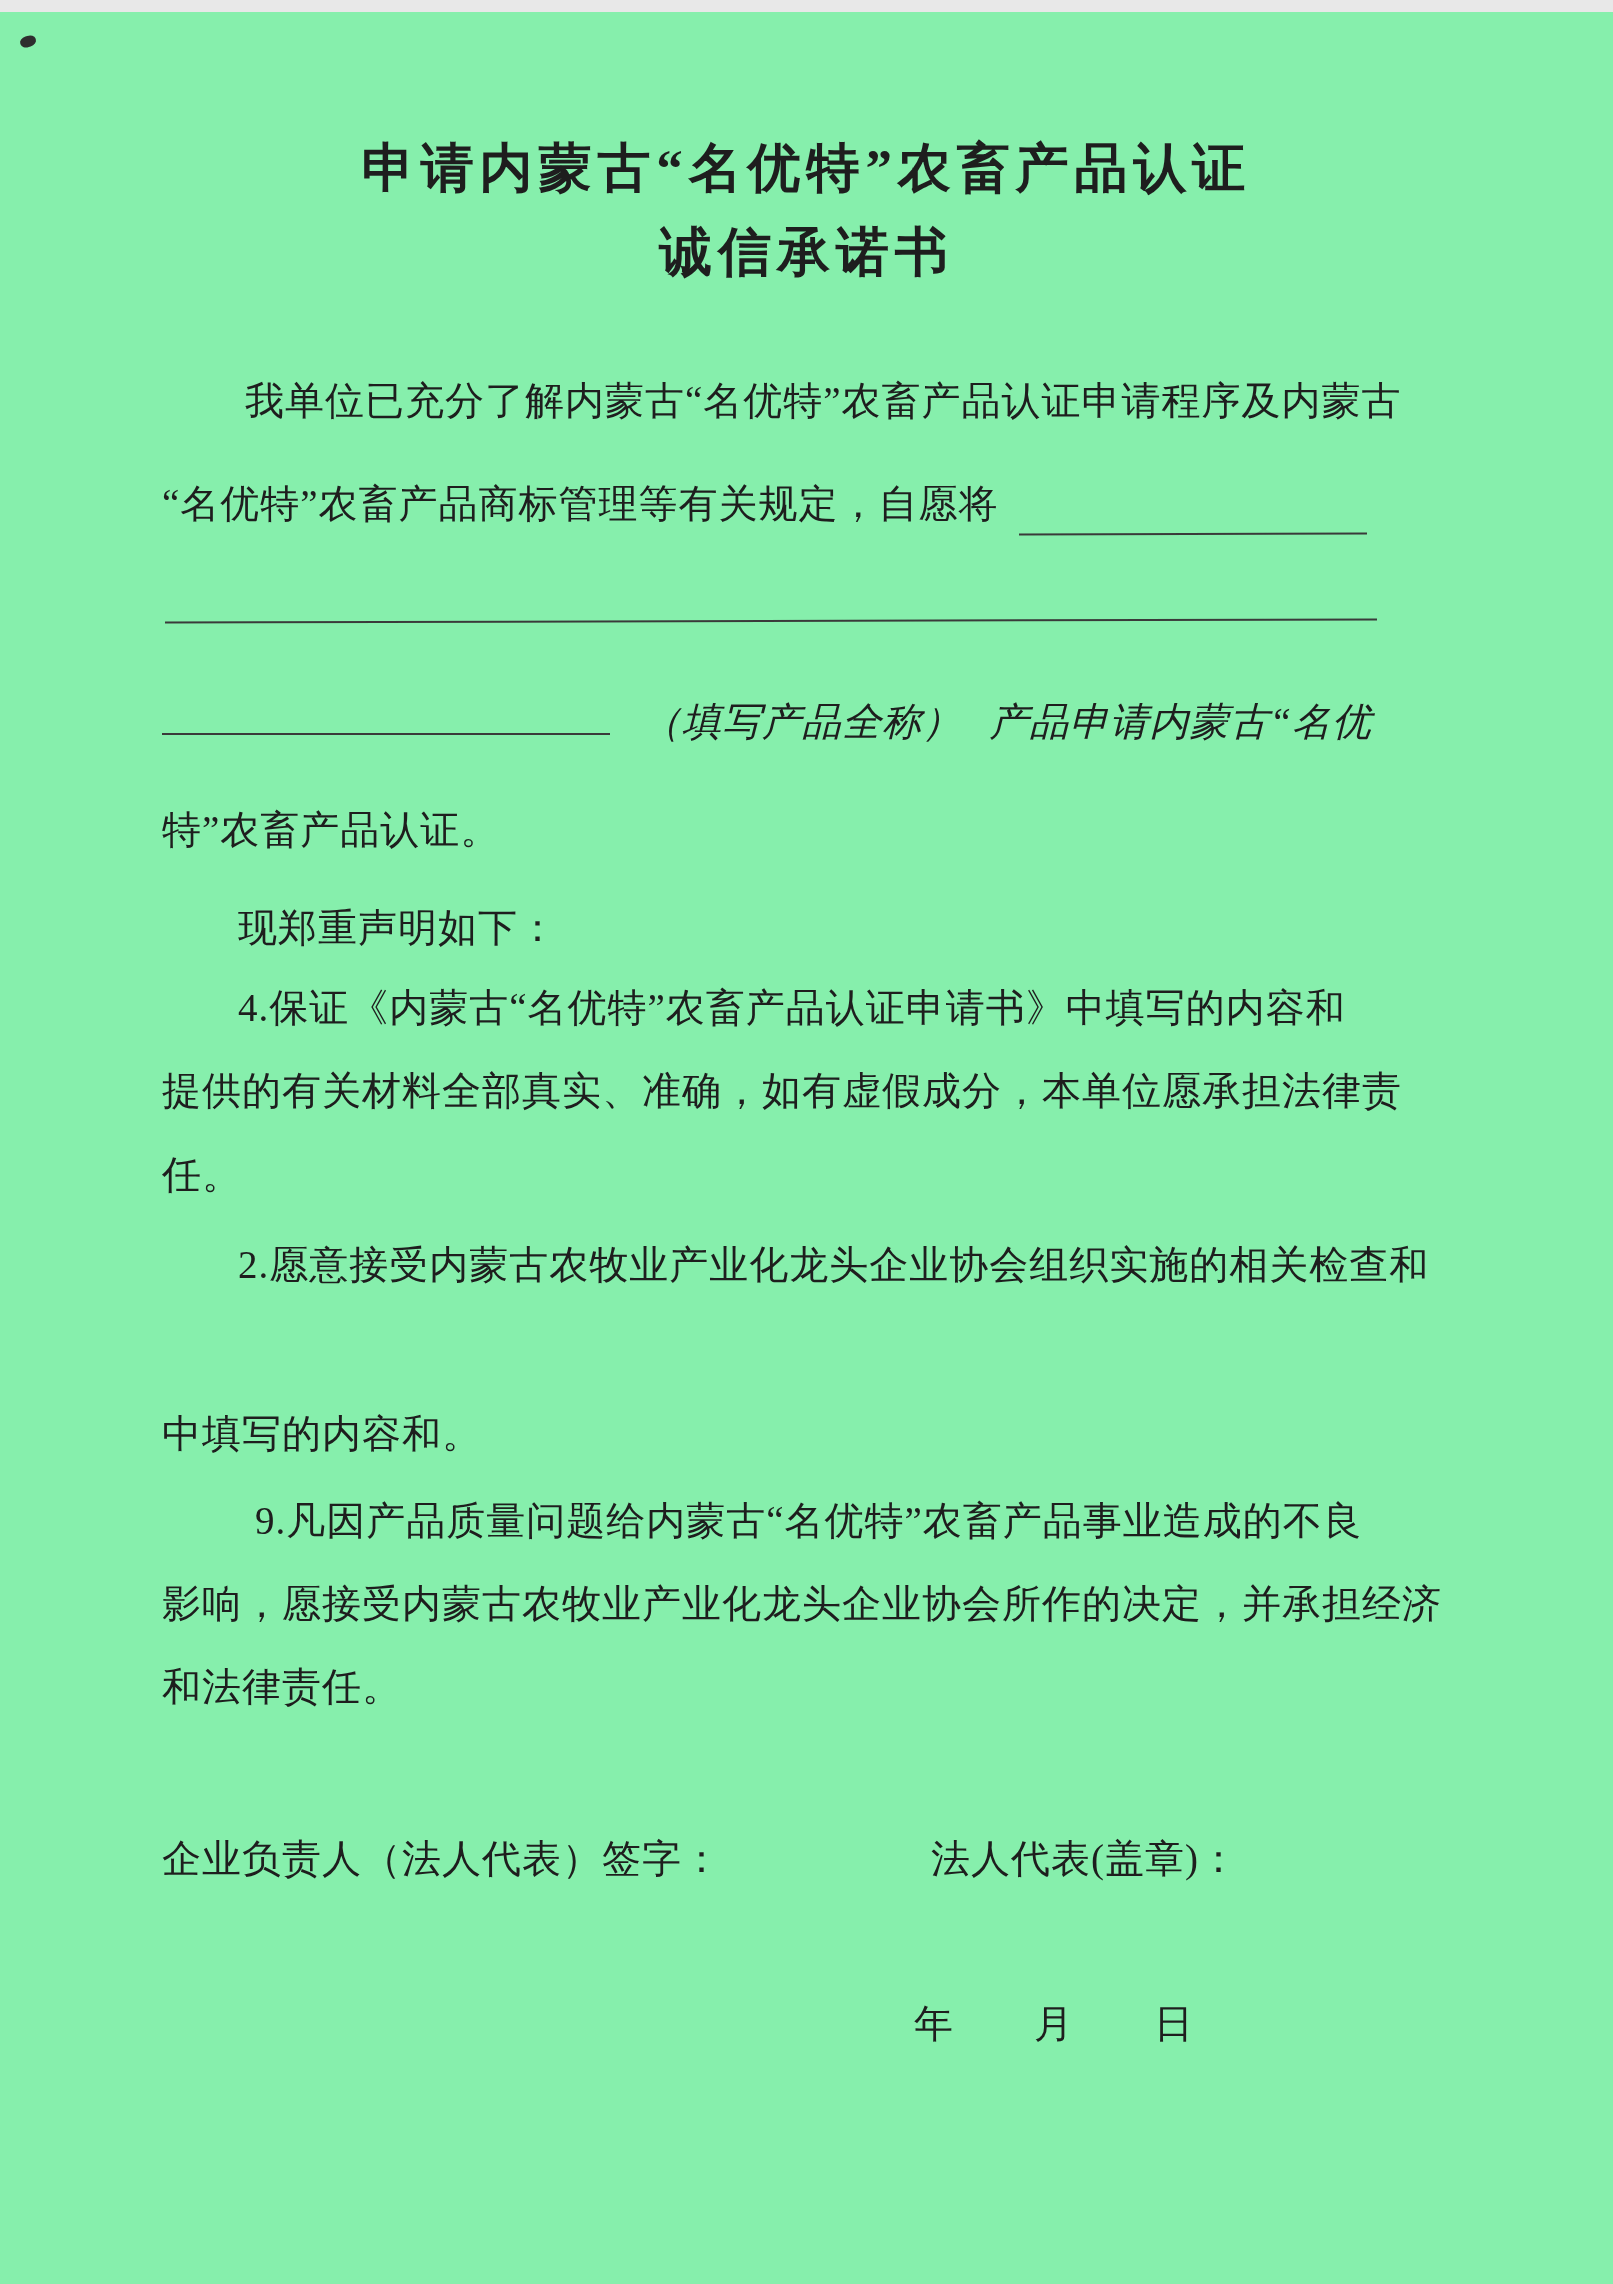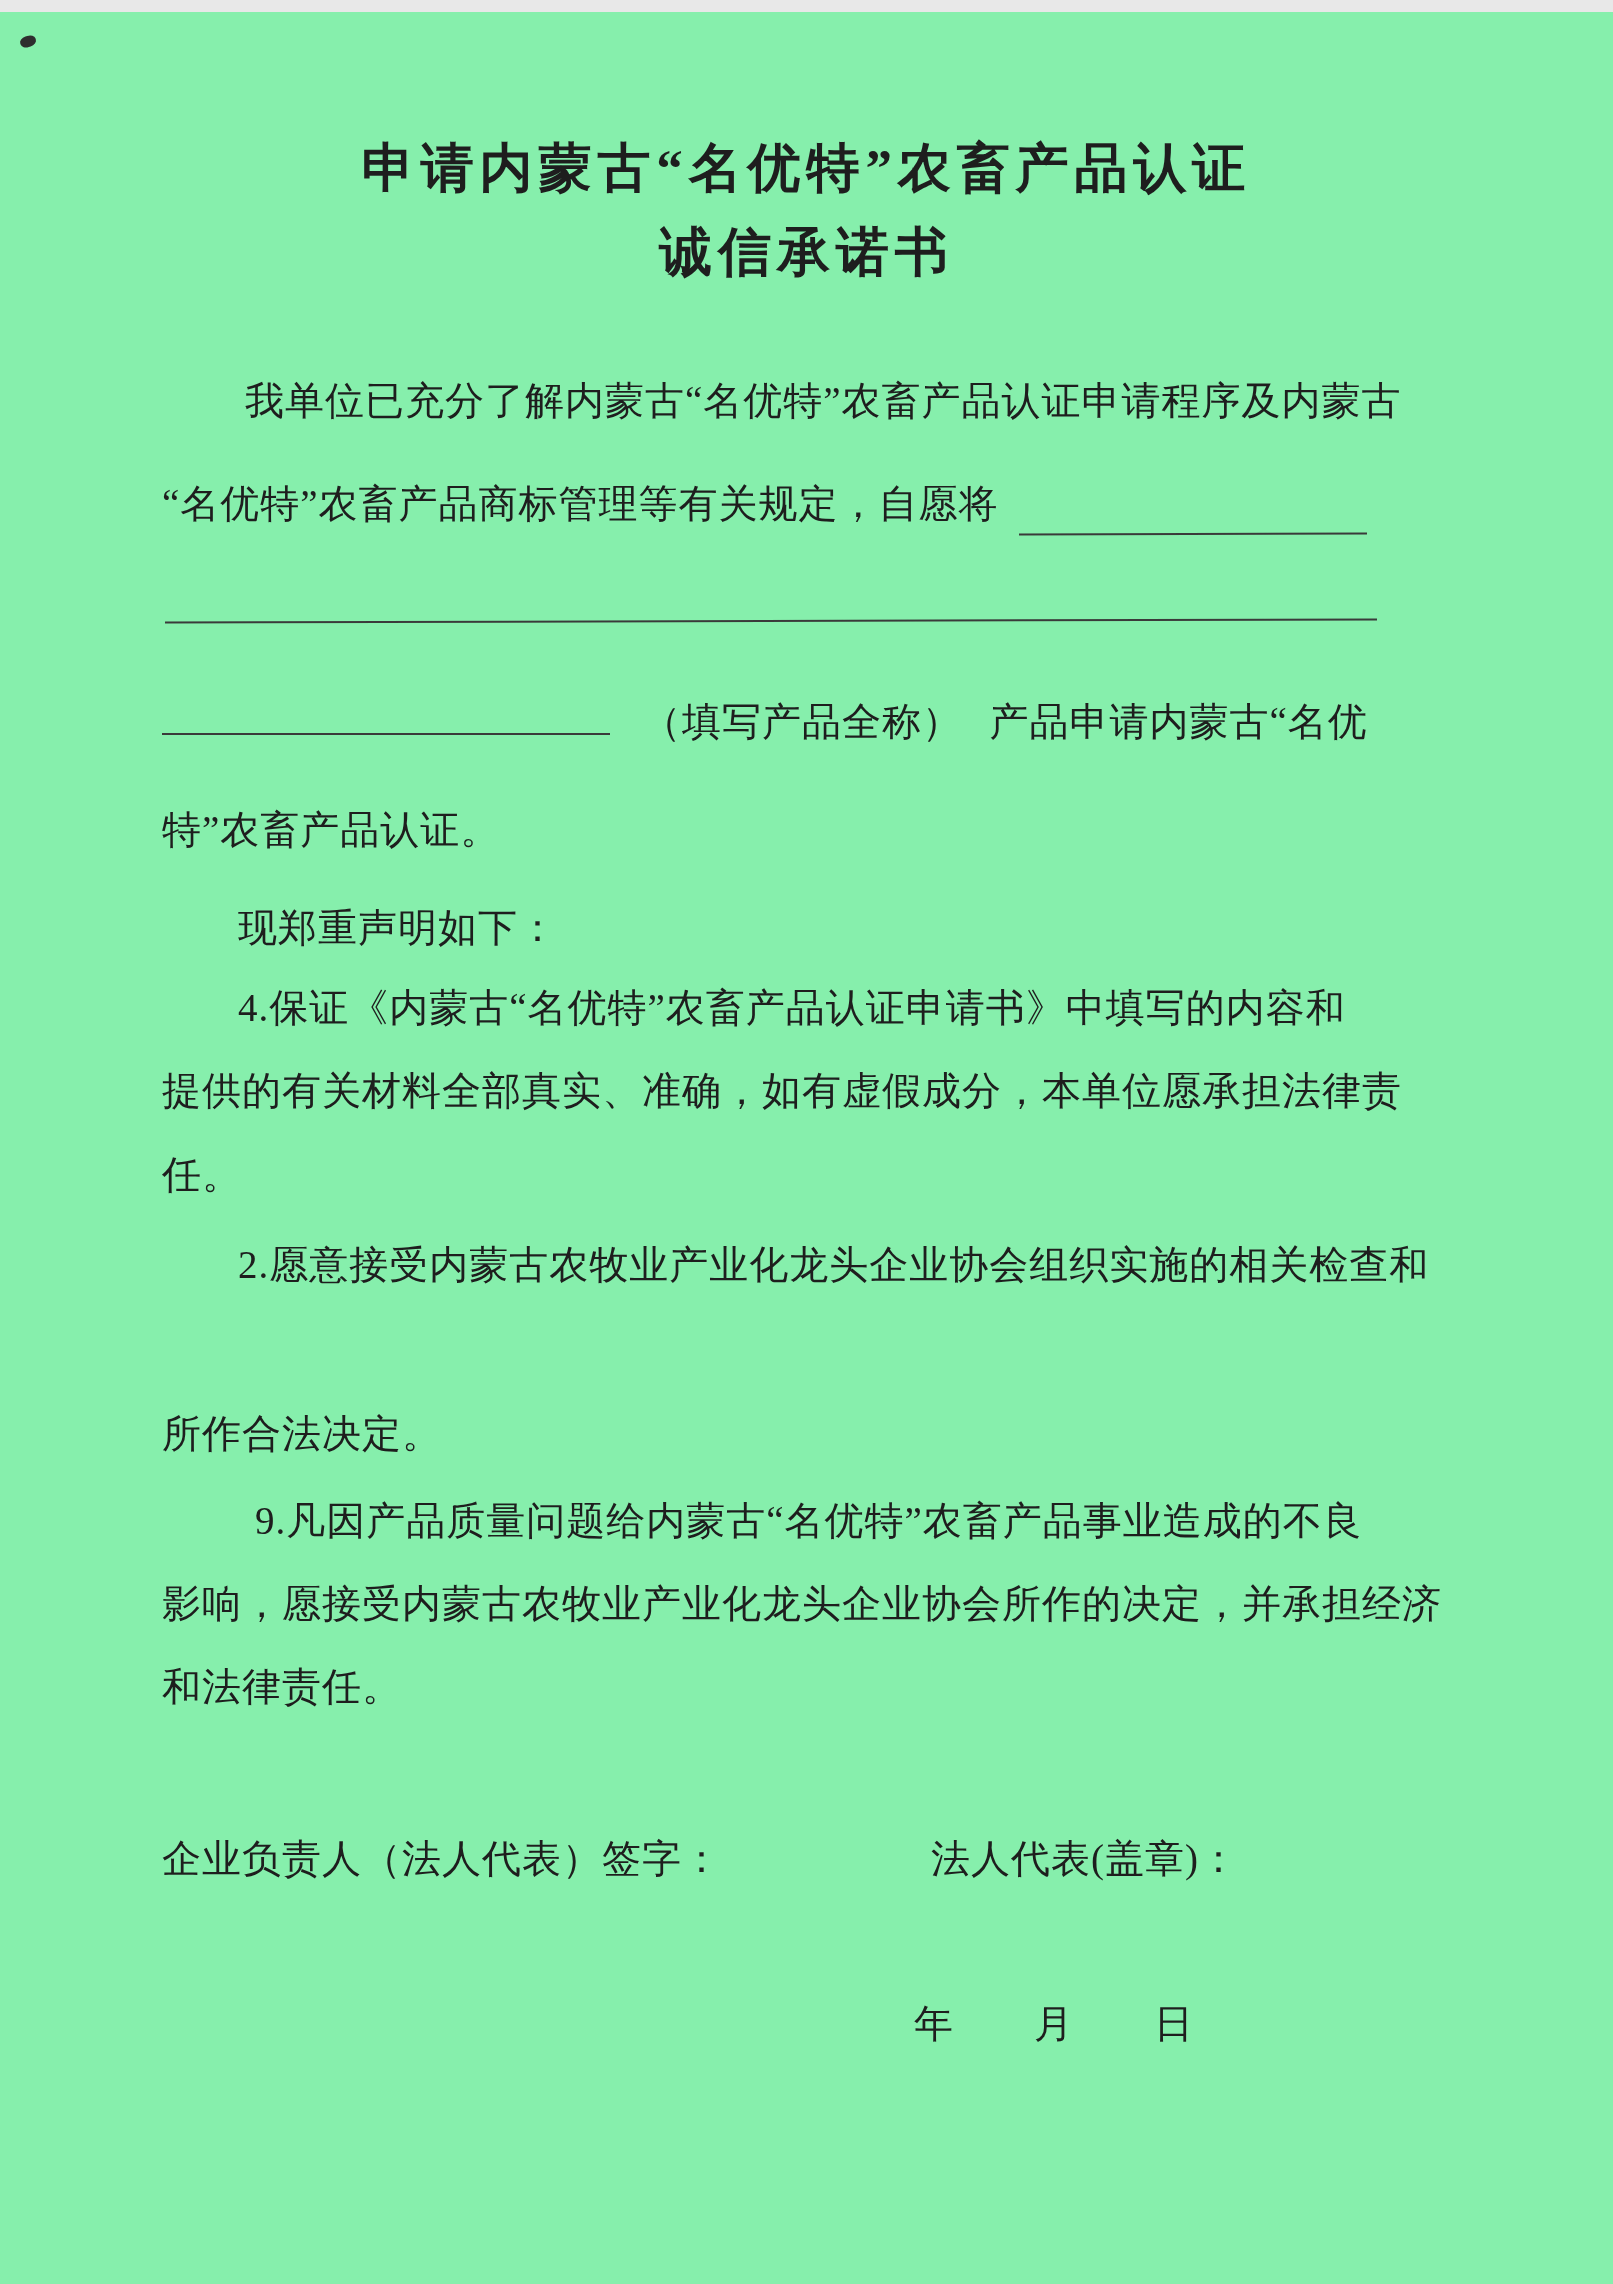--- a/index.html
+++ b/index.html
@@ -59,34 +59,34 @@
   <div class="title-line" style="top:211px;">诚信承诺书</div>
 
   <div class="line" style="top:367px; left:245px;">我单位已充分了解内蒙古“名优特”农畜产品认证申请程序及内蒙古</div>
 
   <div class="line" style="top:470px; left:162px;">“名优特”农畜产品商标管理等有关规定，自愿将</div>
   <div class="blank" style="top:521px; left:1019px; width:348px; transform:rotate(-0.2deg);"></div>
 
   <div class="blank" style="top:608px; left:165px; width:1212px; transform:rotate(-0.15deg);"></div>
 
   <div class="blank" style="top:721px; left:162px; width:448px;"></div>
-  <div class="line" style="top:688px; left:642px;">
+  <div class="line" style="top:688px; left:642px;font-style:italic;">
     <span>（填写产品全称）</span><span class="fillin-gap">产品申请内蒙古“名优</span>
   </div>
 
   <div class="line" style="top:796px; left:162px;">特”农畜产品认证。</div>
 
   <div class="line" style="top:894px; left:238px;">现郑重声明如下：</div>
 
   <div class="line" style="top:974px; left:238px;">4.保证《内蒙古“名优特”农畜产品认证申请书》中填写的内容和</div>
   <div class="line" style="top:1057px; left:162px;">提供的有关材料全部真实、准确，如有虚假成分，本单位愿承担法律责</div>
   <div class="line" style="top:1141px; left:162px;">任。</div>
 
   <div class="line" style="top:1231px; left:238px;">2.愿意接受内蒙古农牧业产业化龙头企业协会组织实施的相关检查和</div>
-  <div class="line" style="top:1400px; left:162px;">所作合法决定。</div>
+  <div class="line" style="top:1400px; left:162px;">中填写的内容和。</div>
 
   <div class="line" style="top:1487px; left:255px;">9.凡因产品质量问题给内蒙古“名优特”农畜产品事业造成的不良</div>
   <div class="line" style="top:1570px; left:162px;">影响，愿接受内蒙古农牧业产业化龙头企业协会所作的决定，并承担经济</div>
   <div class="line" style="top:1653px; left:162px;">和法律责任。</div>
 
   <div class="line" style="top:1825px; left:162px;">企业负责人（法人代表）签字：</div>
   <div class="line" style="top:1825px; left:931px;">法人代表(盖章)：</div>
 
   <div class="line" style="top:1990px; left:914px;">年　　月　　日</div>
 

